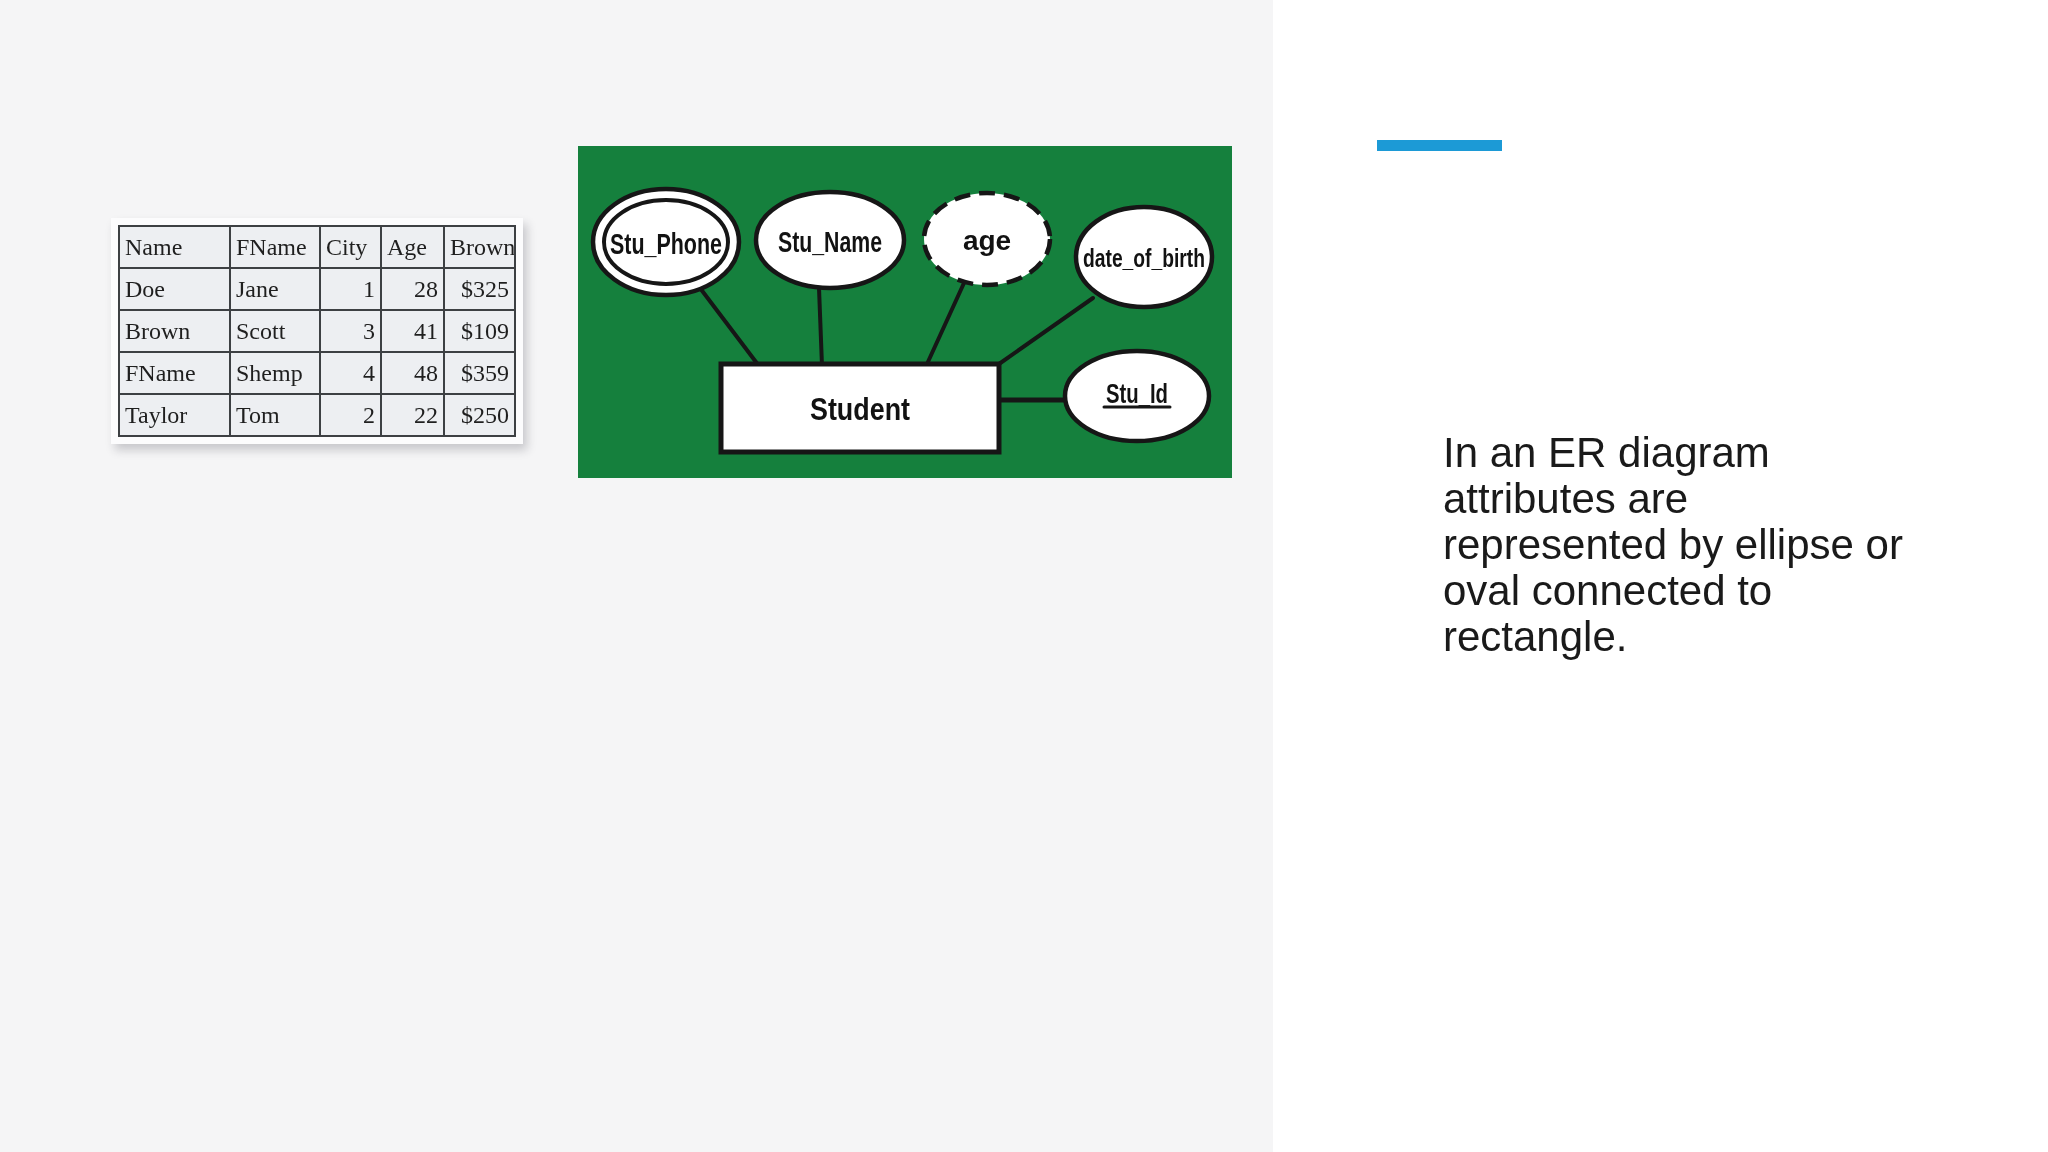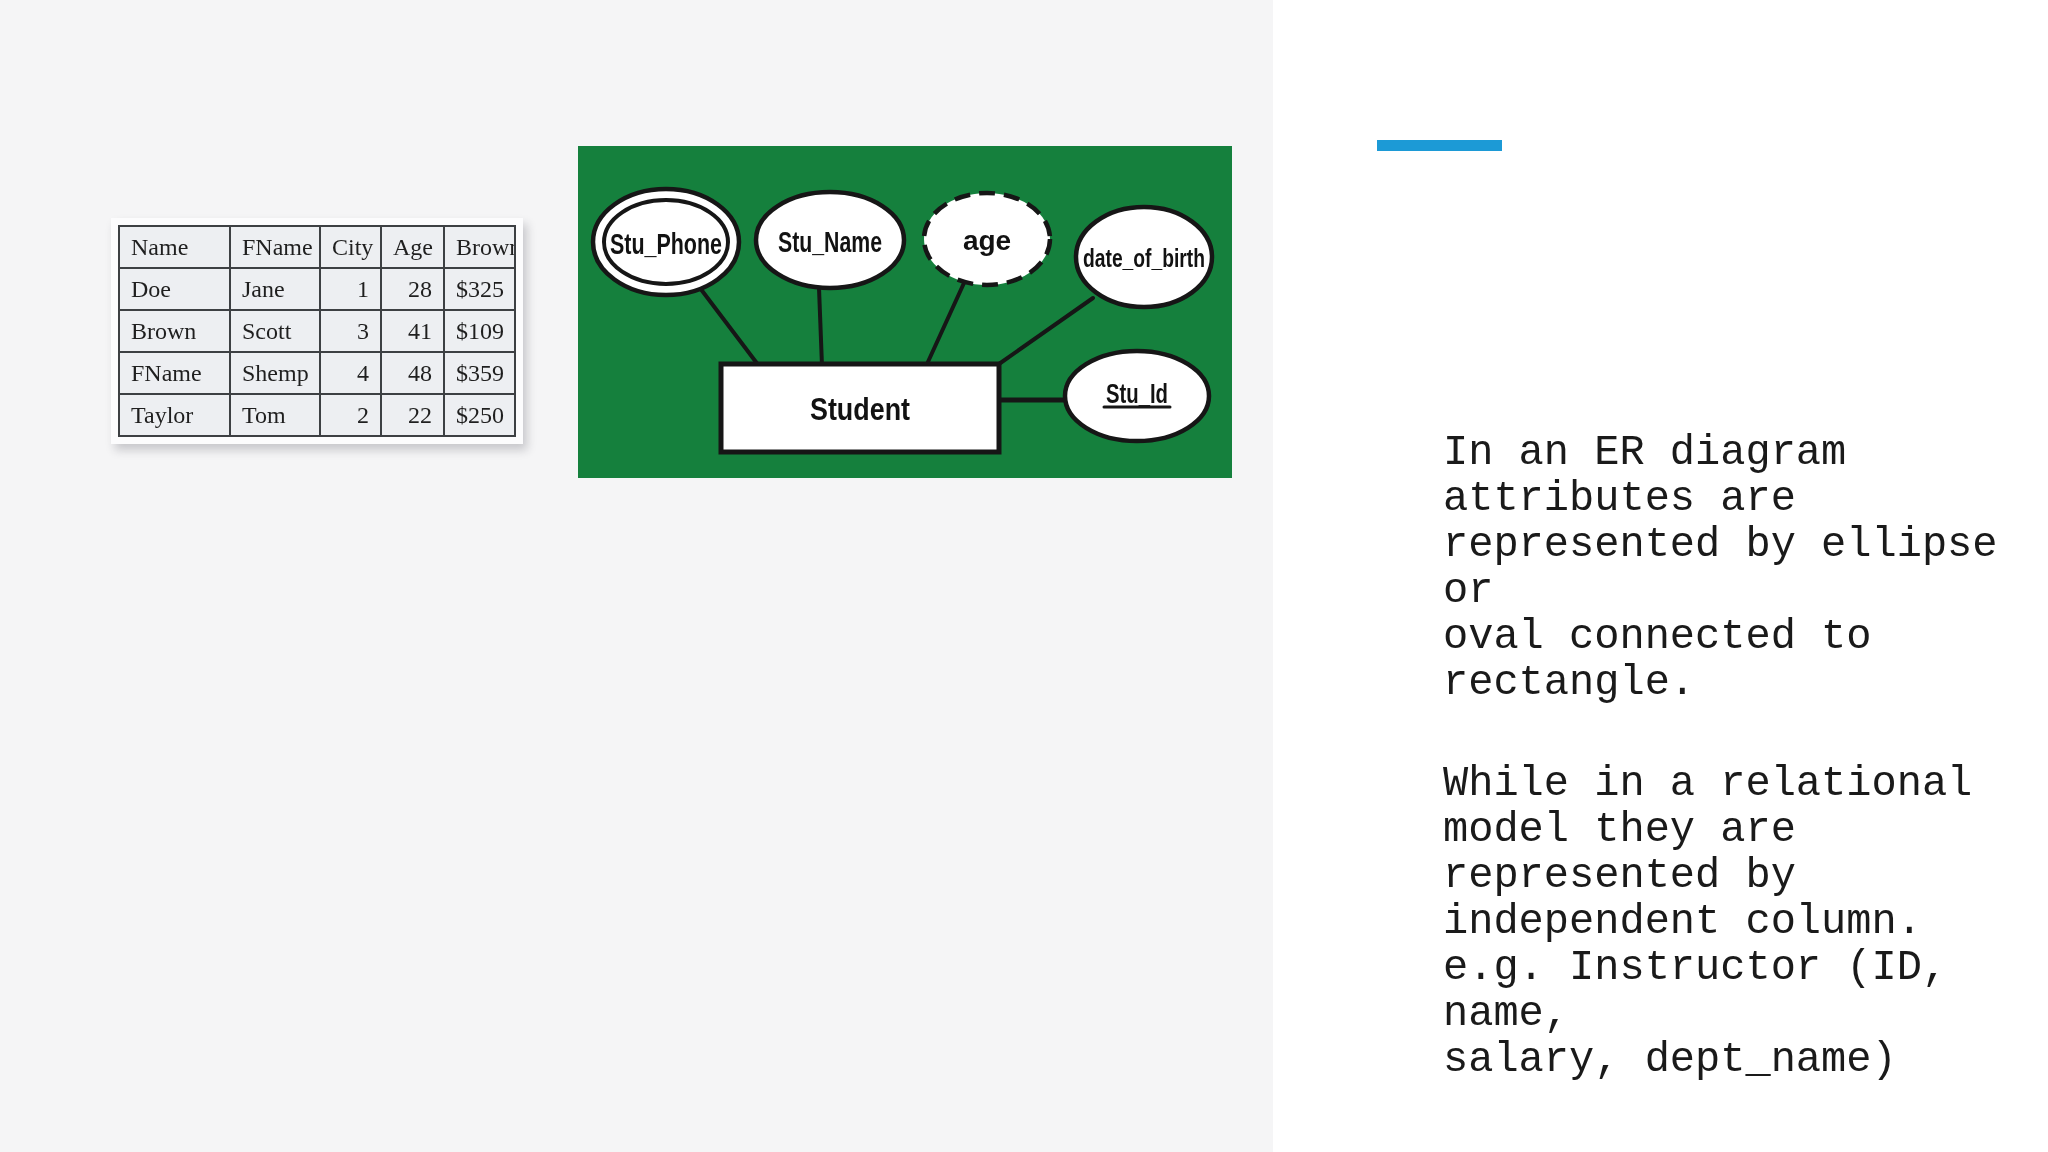--- a/index.html
+++ b/index.html
@@ -33,21 +33,21 @@
     table-layout: fixed;
     width: 396px;
     font-family: "Liberation Serif", serif;
     font-size: 24px;
     color: #1f1f1f;
   }
   table.rel th, table.rel td {
     border: 2px solid #3d4043;
     background: #edeff2;
     height: 40px;
-    padding: 0 11px;
+    padding: 0 5px;
     font-weight: normal;
     text-align: left;
     white-space: nowrap;
     overflow: hidden;
   }
   table.rel td.num { text-align: right; }
 
   
   .er-panel {
     position: absolute;
@@ -76,21 +76,20 @@
 
   
   .text-block {
     position: absolute;
     left: 1443px; top: 430px;
     width: 560px;
     font-size: 42px;
     line-height: 46px;
     color: #1a1a1a;
     letter-spacing: 0px;
-    font-family: Liberation Mono, monospace;
   }
   .text-block p {
     margin: 0;
     white-space: pre-line;
   }
   .text-block p + p { margin-top: 55px; }
 </style>
 </head>
 <body>
 
@@ -181,21 +180,15 @@
   </div>
 
   <div class="accent-bar" style="background: rgb(28, 154, 214);"></div>
 
   <div class="text-block">
     <p>In an ER diagram
 attributes are
 represented by ellipse or
 oval connected to
 rectangle.</p>
-    <p>While in a relational
-model they are
-represented by
-independent column.
-e.g. Instructor (ID, name,
-salary, dept_name)</p>
   </div>
 
 </div>
 
 </body></html>

